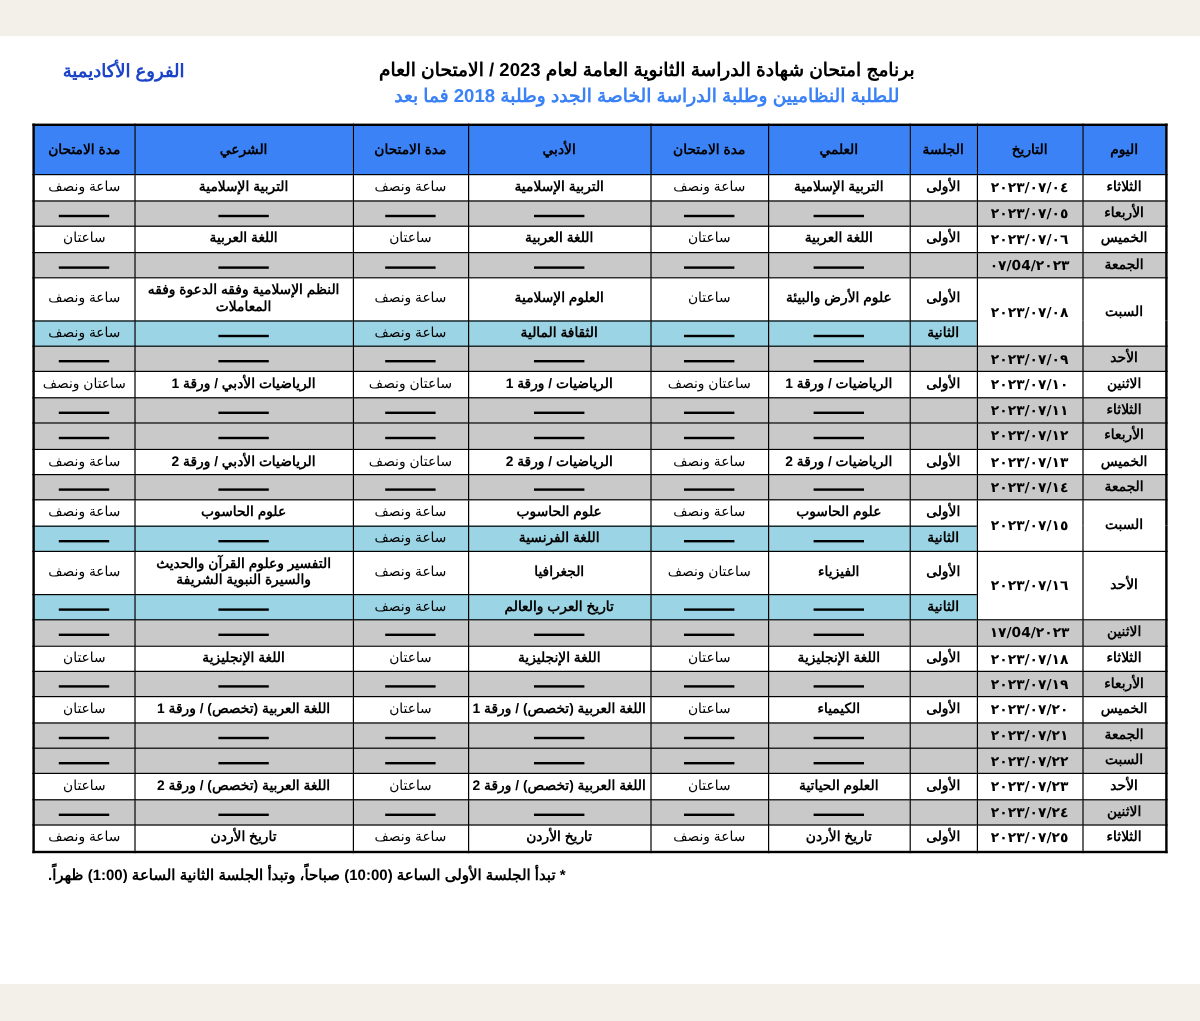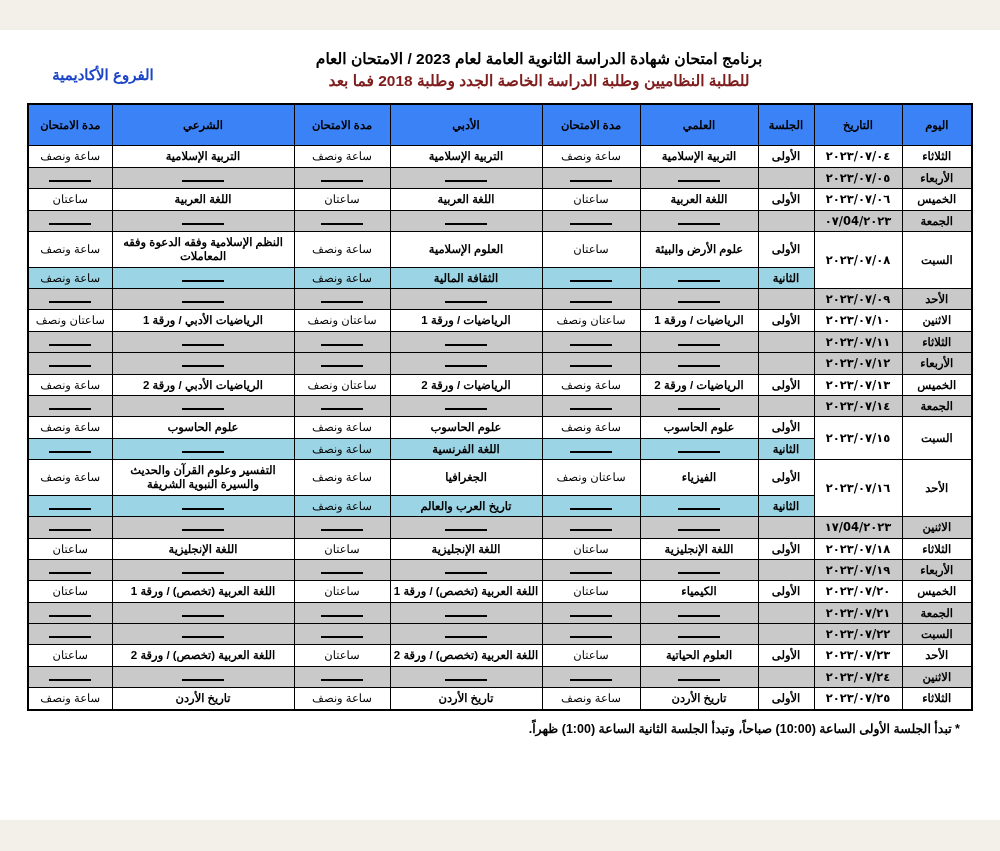--- a/index.html
+++ b/index.html
@@ -27,39 +27,39 @@
     align-items: flex-start;
     justify-content: center;
     padding: 18px 40px 4px 28px;
     direction: rtl;
   }
   .branch-label {
     color: #1b44c8;
     font-weight: bold;
     font-size: 15px;
     white-space: nowrap;
-    margin-top: 18px;
+    margin-top: 2px;
     width: 150px;
     text-align: center;
   }
   .titles {
     flex: 1;
     text-align: center;
     padding: 0 10px;
   }
   .title-1 {
     font-size: 15.5px;
     font-weight: bold;
     color: #000;
     line-height: 1.45;
   }
   .title-2 {
     font-size: 15.5px;
     font-weight: bold;
-    color: #7f1d1d;
+    color: #3b82f6;
     line-height: 1.45;
   }
   .spacer-right { width: 60px; }
 
   table.sched {
     border-collapse: collapse;
     width: 944px;
     margin: 6px auto 0 auto;
     direction: rtl;
     table-layout: fixed;
@@ -105,21 +105,21 @@
     height: 7px;
   }
   td.subject { font-weight: bold; }
   td.dur { font-weight: normal; }
   td.day   { font-weight: bold; font-size: 11.5px; }
   td.date  { font-weight: bold; font-size: 11.5px; font-family: "DejaVu Sans", sans-serif; margin-left: 48px; }
   td.session { font-weight: bold; font-size: 11px; }
 
   .footnote {
     direction: rtl;
-    text-align: right;
+    text-align: left;
     font-size: 12.5px;
     font-weight: bold;
     color: #000;
     margin: 10px 40px 0 40px;
   }
 </style>
 </head>
 <body>
 
 <div class="page">

